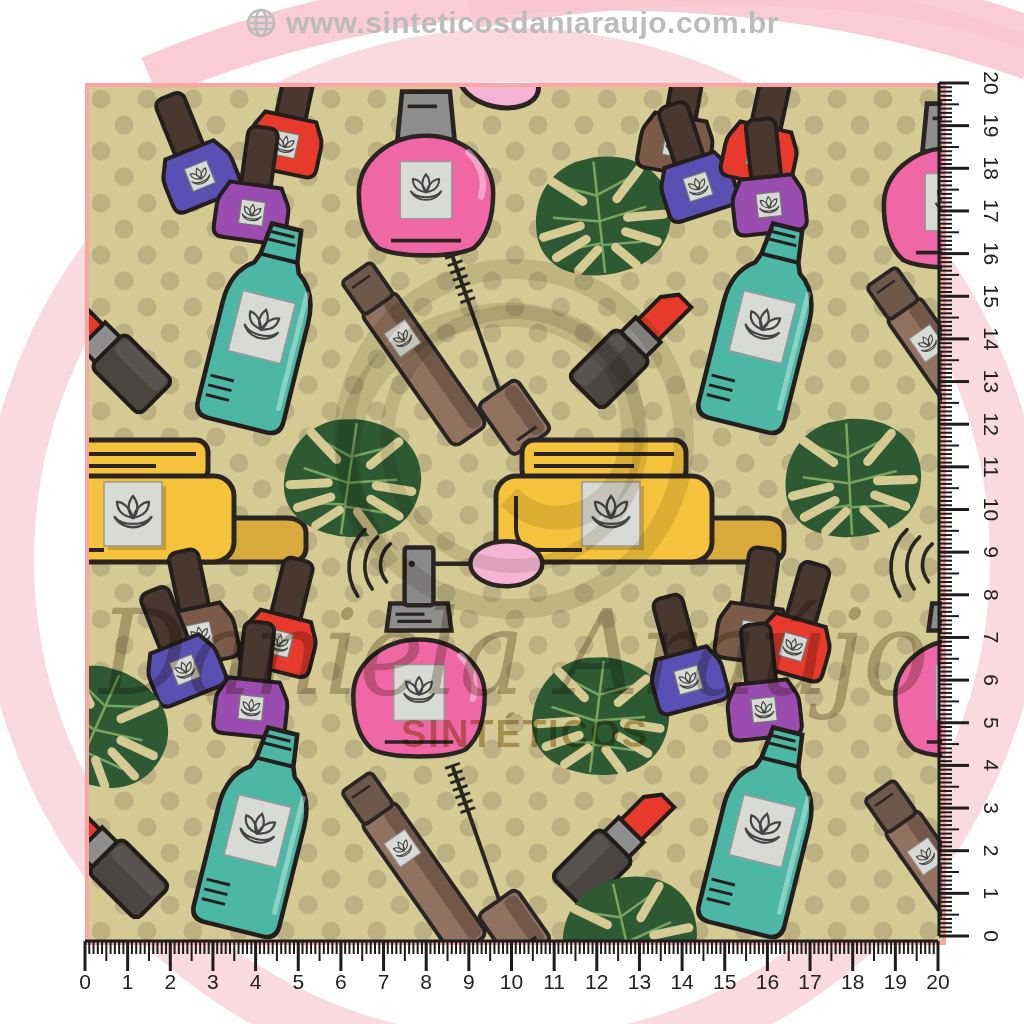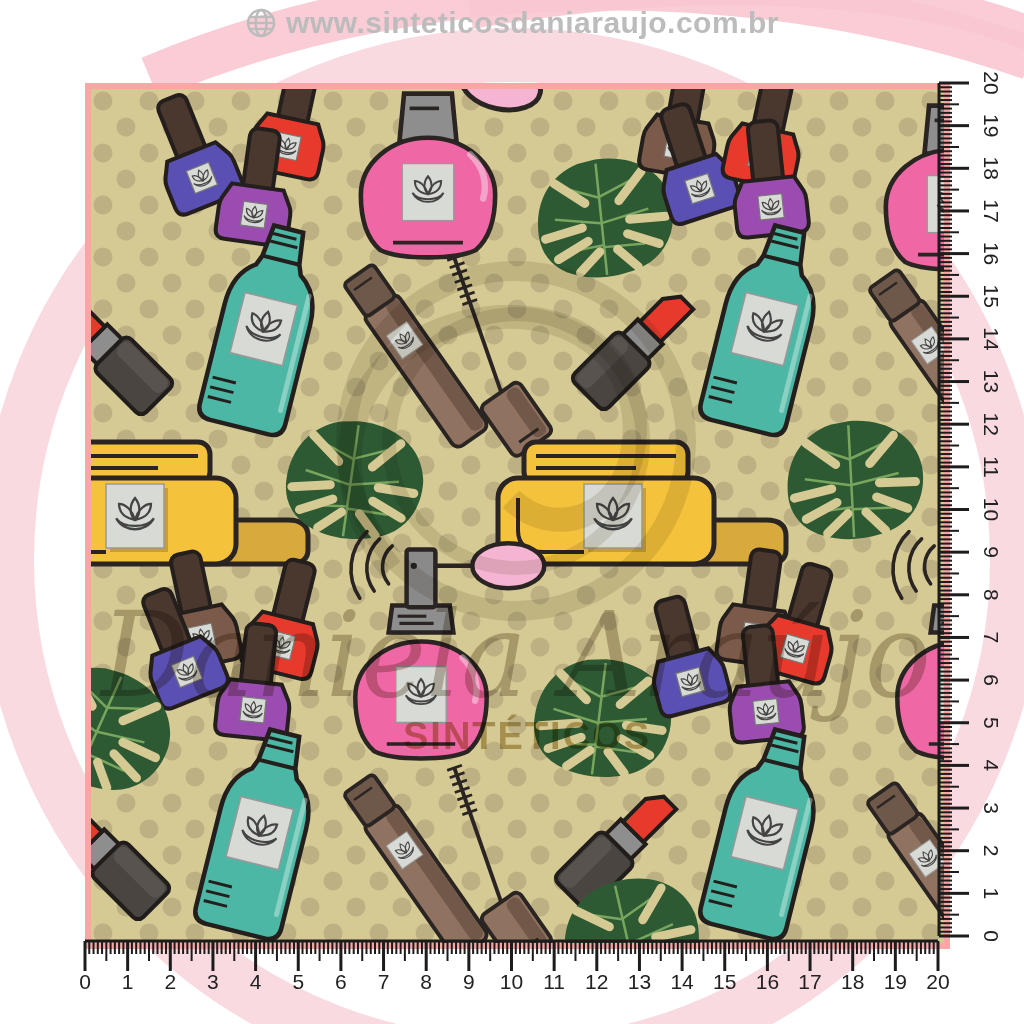--- a/index.html
+++ b/index.html
@@ -3,21 +3,21 @@
 <meta charset="utf-8">
 <style>
   html,body{margin:0;padding:0;background:#fff;width:1024px;height:1024px;overflow:hidden;
     font-family:"Liberation Sans",sans-serif;}
   .canvas{position:relative;width:1024px;height:1024px;background:#fff;}
   .decor{position:absolute;left:0;top:0;}
   .url-bar{position:absolute;top:6px;left:50%;transform:translateX(-50%);
     display:flex;align-items:center;gap:9px;color:#bcbcbc;font-weight:bold;
     font-size:30px;letter-spacing:.5px;white-space:nowrap;z-index:5;}
   .swatch{position:absolute;left:85px;top:83px;width:853px;height:854px;
-    border:6px solid #fca5a5;box-sizing:content-box;z-index:2;}
+    border:4px solid #fca5a5;box-sizing:content-box;z-index:2;}
   .swatch svg{display:block;}
   #ruler-bottom{position:absolute;left:60px;top:939px;z-index:3;}
   #ruler-right{position:absolute;left:937px;top:58px;z-index:3;}
   .rlabel{font-family:"Liberation Sans",sans-serif;font-size:21px;fill:#222;}
   .wm-script{font-family:"DejaVu Serif",serif;font-style:italic;
     fill:rgba(110,92,62,.38);mix-blend-mode:multiply;}
   .wm-caps{font-family:"Liberation Sans",sans-serif;font-weight:bold;letter-spacing:2px;
     fill:rgba(152,120,32,.55);mix-blend-mode:multiply;}
   .wm-logo{stroke:rgba(100,88,56,.16);fill:none;mix-blend-mode:multiply;}
 </style>

